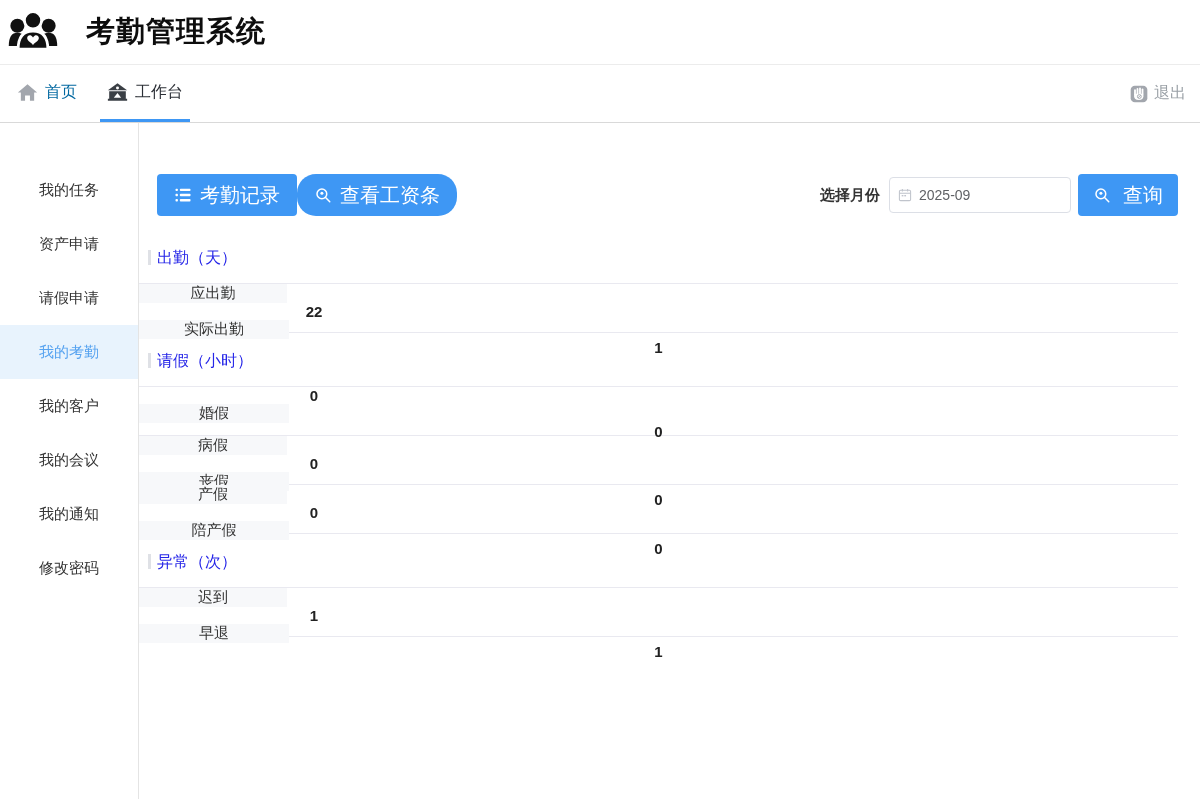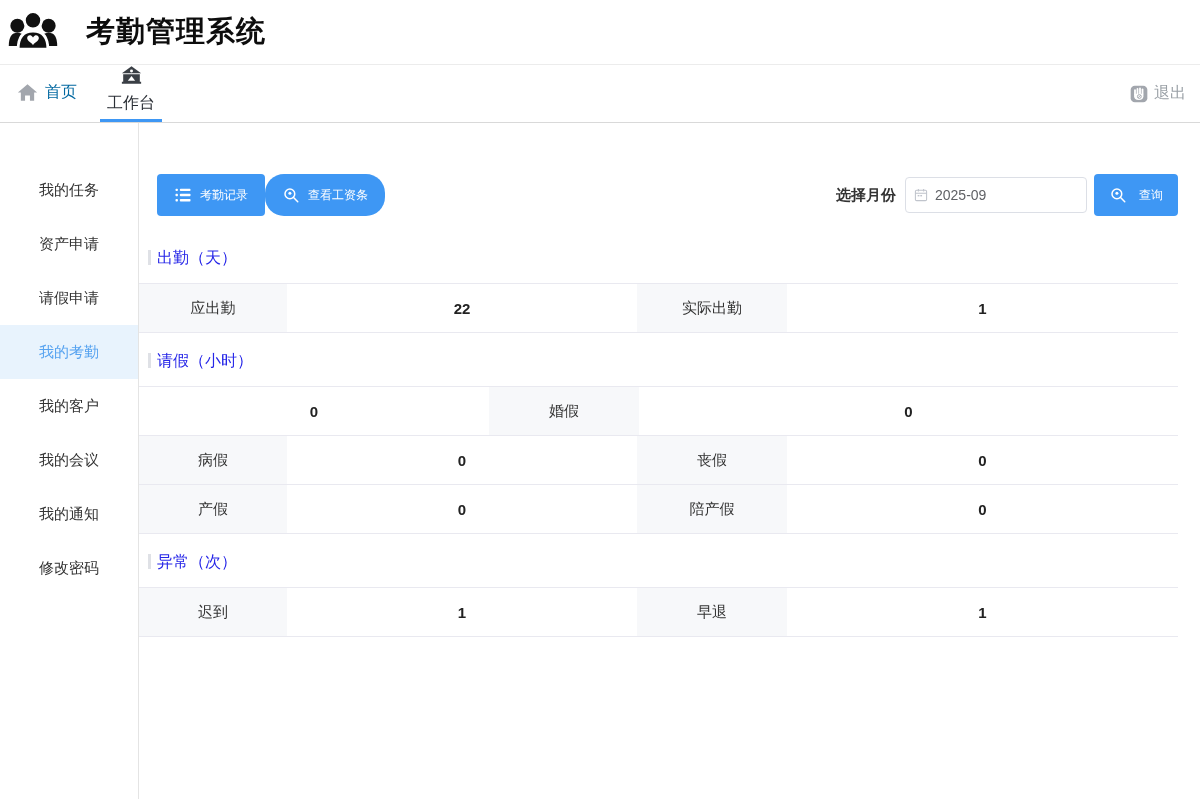--- a/index.html
+++ b/index.html
@@ -9,47 +9,47 @@
   }
   
   .header{height:65px;border-bottom:1px solid #ececec;display:flex;align-items:center;
     padding-left:8px;box-sizing:border-box;}
   .app-title{font-size:29px;font-weight:bold;color:#0d0d0d;margin-left:28px;letter-spacing:1px;}
   
   .nav{height:58px;border-bottom:1px solid #d9d9d9;display:flex;align-items:stretch;
     padding:0 10px;box-sizing:border-box;background:#fff;}
   .nav-tab{display:flex;align-items:center;gap:7px;padding:0 7px;margin-right:16px;
     font-size:16px;color:#0369a1;cursor:pointer;border-bottom:3px solid transparent;box-sizing:border-box;}
-  .nav-tab.active{color:#2b2f36;border-bottom-color:#3e97f4;flex-direction:column;}
+  .nav-tab.active{color:#2b2f36;border-bottom-color:#3e97f4;}
   .nav-spacer{flex:1;}
   .logout{display:flex;align-items:center;gap:5px;font-size:16px;color:#9aa0a6;cursor:pointer;padding:0 4px;}
   
   .page-body{display:flex;height:676px;}
   .sidebar{width:139px;flex-shrink:0;border-right:1px solid #e4e4e4;padding-top:40px;box-sizing:border-box;}
   .side-item{height:54px;line-height:54px;text-align:center;font-size:15px;color:#333;cursor:pointer;}
   .side-item.active{background:#e8f3fd;color:#57a3f0;}
   .content{flex:1;min-width:0;padding-top:51px;box-sizing:border-box;}
   
   .toolbar{display:flex;align-items:center;margin:0 22px 14px 18px;height:42px;}
   .btn{display:inline-flex;align-items:center;justify-content:center;gap:8px;background:#3e97f4;color:#fff;
-    border:none;border-radius:4px;height:42px;padding:0 17px;font-size:12px;cursor:pointer;
+    border:none;border-radius:4px;height:42px;padding:0 17px;font-size:20px;cursor:pointer;
     font-family:inherit;white-space:nowrap;}
   .btn + .btn{border-radius:19px;}
   .toolbar-spacer{flex:1;}
   .month-label{font-size:15px;font-weight:bold;color:#333;margin-right:9px;}
   .month-input{width:182px;height:36px;border:1px solid #dcdfe6;border-radius:4px;display:flex;
     align-items:center;gap:7px;padding:0 8px;box-sizing:border-box;background:#fff;cursor:pointer;}
   .month-value{font-size:14px;color:#606266;}
   .btn.query{margin-left:7px;padding:0 15px;gap:12px;}
   
   .sections{margin-right:22px;}
   .section-title{position:relative;padding:18px 0 14px 18px;font-size:16px;font-weight:500;
     color:#2626e8;border-bottom:1px solid #e9e9f0;}
   .section-title::before{content:"";position:absolute;left:9px;top:20px;width:3px;height:15px;background:#dfe1e6;}
-  .trow{display:flex;align-items:stretch;height:48px;border-bottom:1px solid #e9e9f0;font-size:15px;}
+  .trow{display:flex;align-items:stretch;height:48px;border-bottom:1px solid #e9e9f0;font-size:15px;flex-direction:column;}
   .cell{display:flex;align-items:center;justify-content:center;box-sizing:border-box;}
   .cell.label{background:#f7f8fa;color:#333;}
   .cell.label.first{width:148px;}
   .cell.value.first{width:350px;}
   .cell.label.second{width:150px;}
   .cell.value.second{flex:1;}
   .cell.value{font-weight:bold;color:#222;}
   .icon{display:inline-flex;align-items:center;}
 </style>
 </head>

